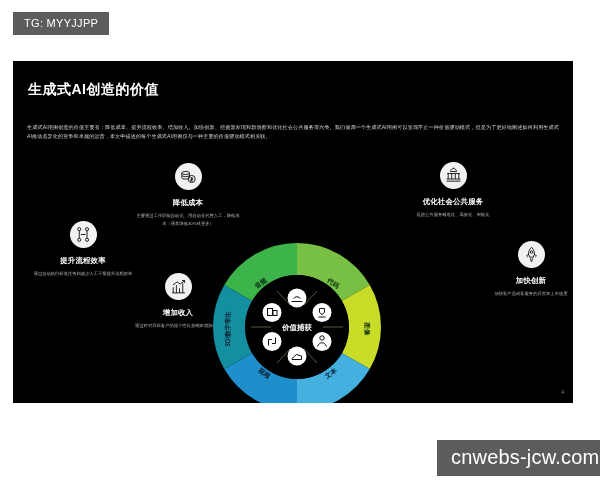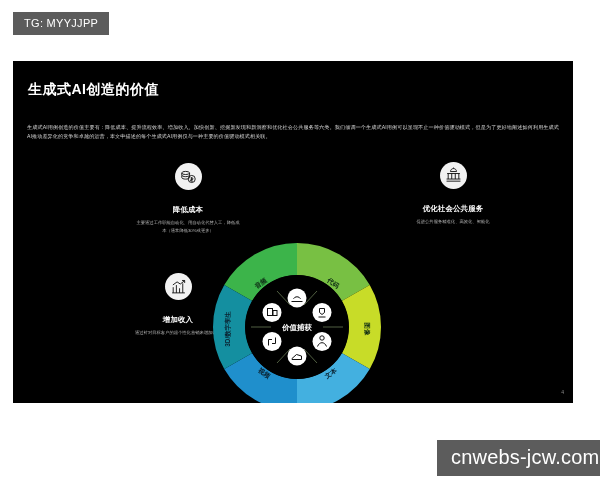--- a/index.html
+++ b/index.html
@@ -61,21 +61,21 @@
   
   .callout { position: absolute; width: 104px; text-align: center; }
   .callout .ico-wrap { display: flex; justify-content: center; }
   .callout .ico {
     width: 27px; height: 27px; border-radius: 50%;
     background: #f2f2f2;
     display: flex; align-items: center; justify-content: center;
   }
   .callout .ico svg { display: block; }
   .callout .c-title {
-    margin-top: 15px;
+    margin-top: 8px;
     color: #ffffff; font-size: 7.4px; font-weight: bold;
     letter-spacing: .2px;
   }
   .callout .c-desc {
     margin-top: 4px;
     color: #b4b4b4; font-size: 4.3px; line-height: 1.75;
   }
 
   
   .cl-cost     { left: 123px; top: 102px; }
@@ -122,20 +122,36 @@
             <path d="M2.5 10.5v3c0 1.2 2.5 2.2 5.5 2.2s5.5-1 5.5-2.2v-3"></path>
             <circle cx="16.5" cy="15.5" r="5"></circle>
             <path d="M16.5 12.8v5.4M15 14.2h2.2a1.1 1.1 0 010 2.2h-1.4a1.1 1.1 0 000 2.2H18"></path>
           </svg>
         </div>
       </div>
       <div class="c-title">降低成本</div>
       <div class="c-desc">主要通过工作职能自动化、用自动化代替人工，降低成本（通常降低30%或更多）</div>
     </div>
 
+    <div class="callout cl-process">
+      <div class="ico-wrap">
+        <div class="ico">
+          <svg width="17" height="17" viewBox="0 0 24 24" fill="none" stroke="#111" stroke-width="1.3">
+            <circle cx="6" cy="4.5" r="2.2"></circle>
+            <circle cx="17" cy="4.5" r="2.2"></circle>
+            <circle cx="6" cy="19.5" r="2.2"></circle>
+            <circle cx="17" cy="19.5" r="2.2"></circle>
+            <path d="M6 6.7v10.6M17 6.7v10.6"></path>
+            <path d="M8.2 12h6.6"></path>
+          </svg>
+        </div>
+      </div>
+      <div class="c-title">提升流程效率</div>
+      <div class="c-desc">通过自动执行标准任务和减少人工干预提升流程效率</div>
+    </div>
 
     <div class="callout cl-revenue">
       <div class="ico-wrap">
         <div class="ico">
           <svg width="17" height="17" viewBox="0 0 24 24" fill="none" stroke="#111" stroke-width="1.3">
             <path d="M3 21h18M4.5 21V13M9 21V10M13.5 21V14.5M18 21V7.5"></path>
             <path d="M4.5 9.5L10 5.5l4.5 3 6-4.5" stroke-linecap="round" stroke-linejoin="round"></path>
             <path d="M17 3.5h3.7V7"></path>
           </svg>
         </div>
@@ -152,20 +168,34 @@
             <path d="M3 9.2h18M4.5 9.2V17M9.5 9.2V17M14.5 9.2V17M19.5 9.2V17"></path>
             <path d="M2.2 17h19.6M2.2 20h19.6"></path>
             <path d="M12 2.2V.8"></path>
           </svg>
         </div>
       </div>
       <div class="c-title">优化社会公共服务</div>
       <div class="c-desc">促进公共服务精准化、高效化、智能化</div>
     </div>
 
+    <div class="callout cl-innov">
+      <div class="ico-wrap">
+        <div class="ico">
+          <svg width="17" height="17" viewBox="0 0 24 24" fill="none" stroke="#111" stroke-width="1.3">
+            <path d="M12 1.8c2.8 2.6 4.2 6 4.2 9.6l-1.6 4.4H9.4L7.8 11.4C7.8 7.8 9.2 4.4 12 1.8z"></path>
+            <circle cx="12" cy="8.6" r="1.8"></circle>
+            <path d="M7.8 11.4L5 14.2l1.6 1.4M16.2 11.4L19 14.2l-1.6 1.4"></path>
+            <path d="M10.3 17.4c.5 2 .9 3.4 1.7 4.8.8-1.4 1.2-2.8 1.7-4.8"></path>
+          </svg>
+        </div>
+      </div>
+      <div class="c-title">加快创新</div>
+      <div class="c-desc">加快新产品或新服务的开发和上市速度</div>
+    </div>
 
 
     <div class="donut">
       <svg width="172" height="172" viewBox="0 0 172 172">
         <g>
 
           <path d="M 86 2 A 84 84 0 0 0 13.25 44 L 41.3 60 A 52 52 0 0 1 86 34 Z" transform="rotate(0 86 86)" fill="#3cb44a"></path>
           <path d="M 86 2 A 84 84 0 0 1 158.75 44 L 130.7 60 A 52 52 0 0 0 86 34 Z" fill="#78c043"></path>
           <path d="M 158.75 44 A 84 84 0 0 1 158.75 128 L 130.7 112 A 52 52 0 0 0 130.7 60 Z" fill="#c8dc28"></path>
           <path d="M 158.75 128 A 84 84 0 0 1 86 170 L 86 138 A 52 52 0 0 0 130.7 112 Z" fill="#43b0e0"></path>

